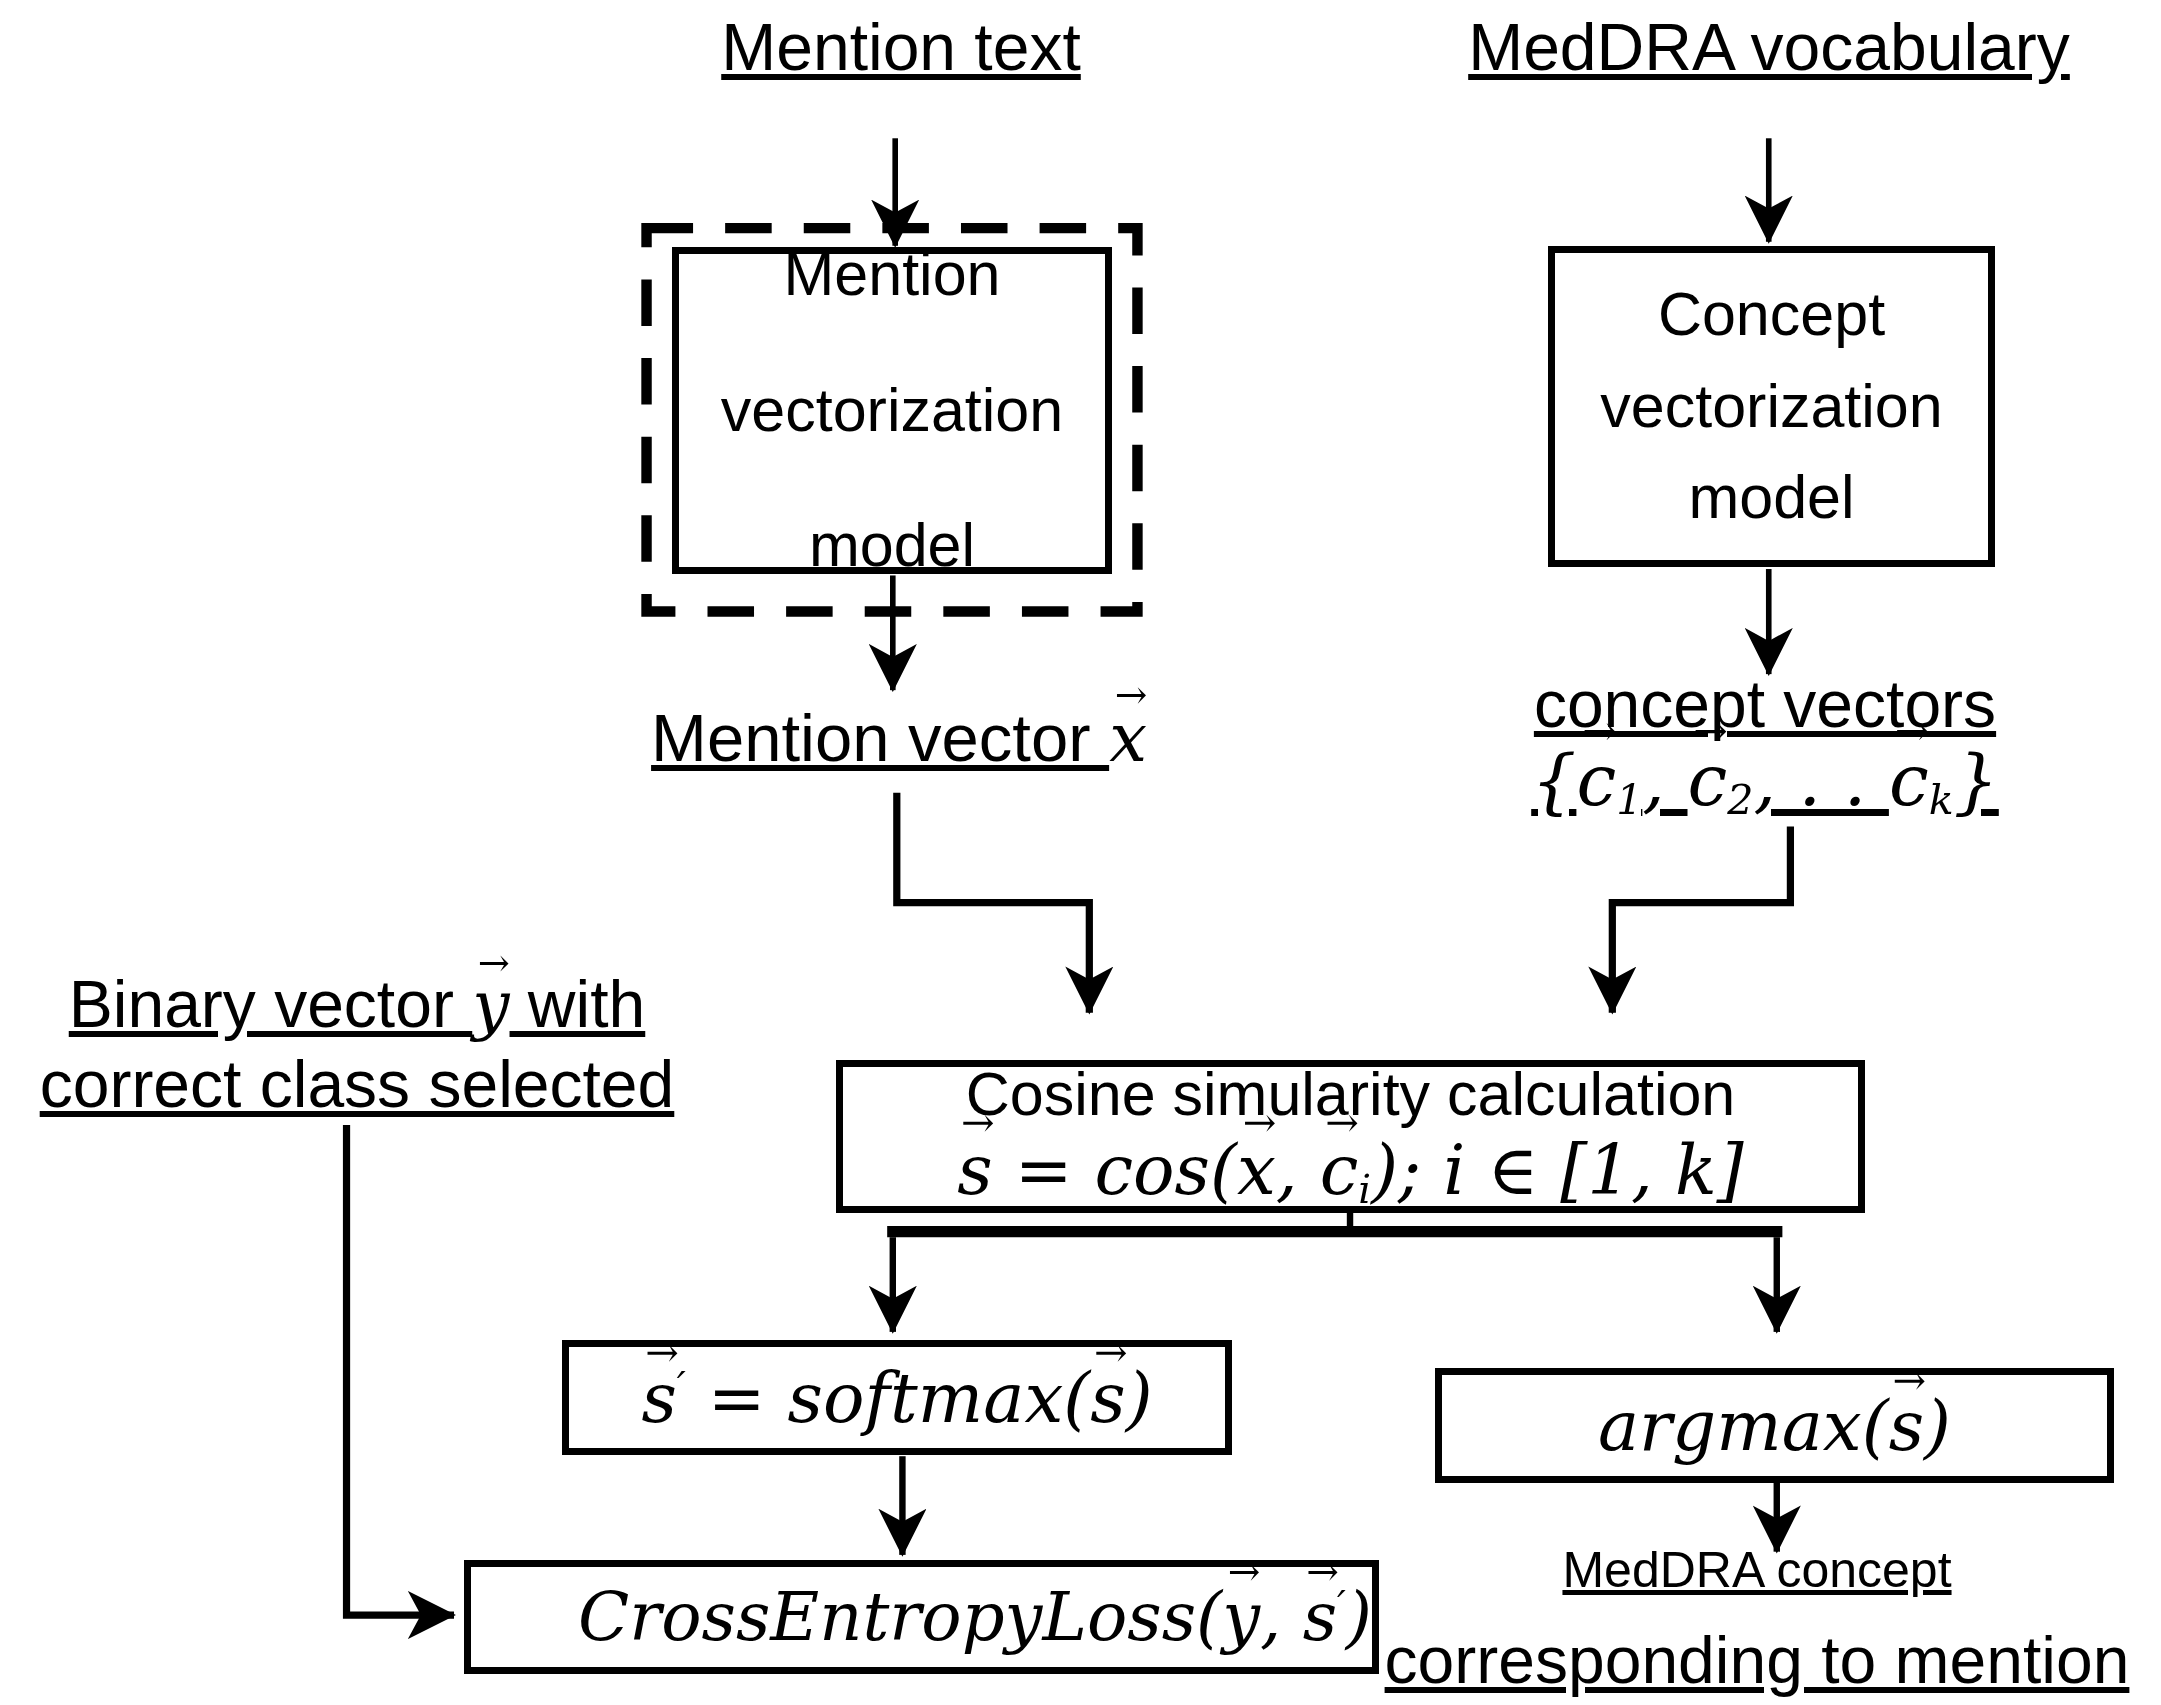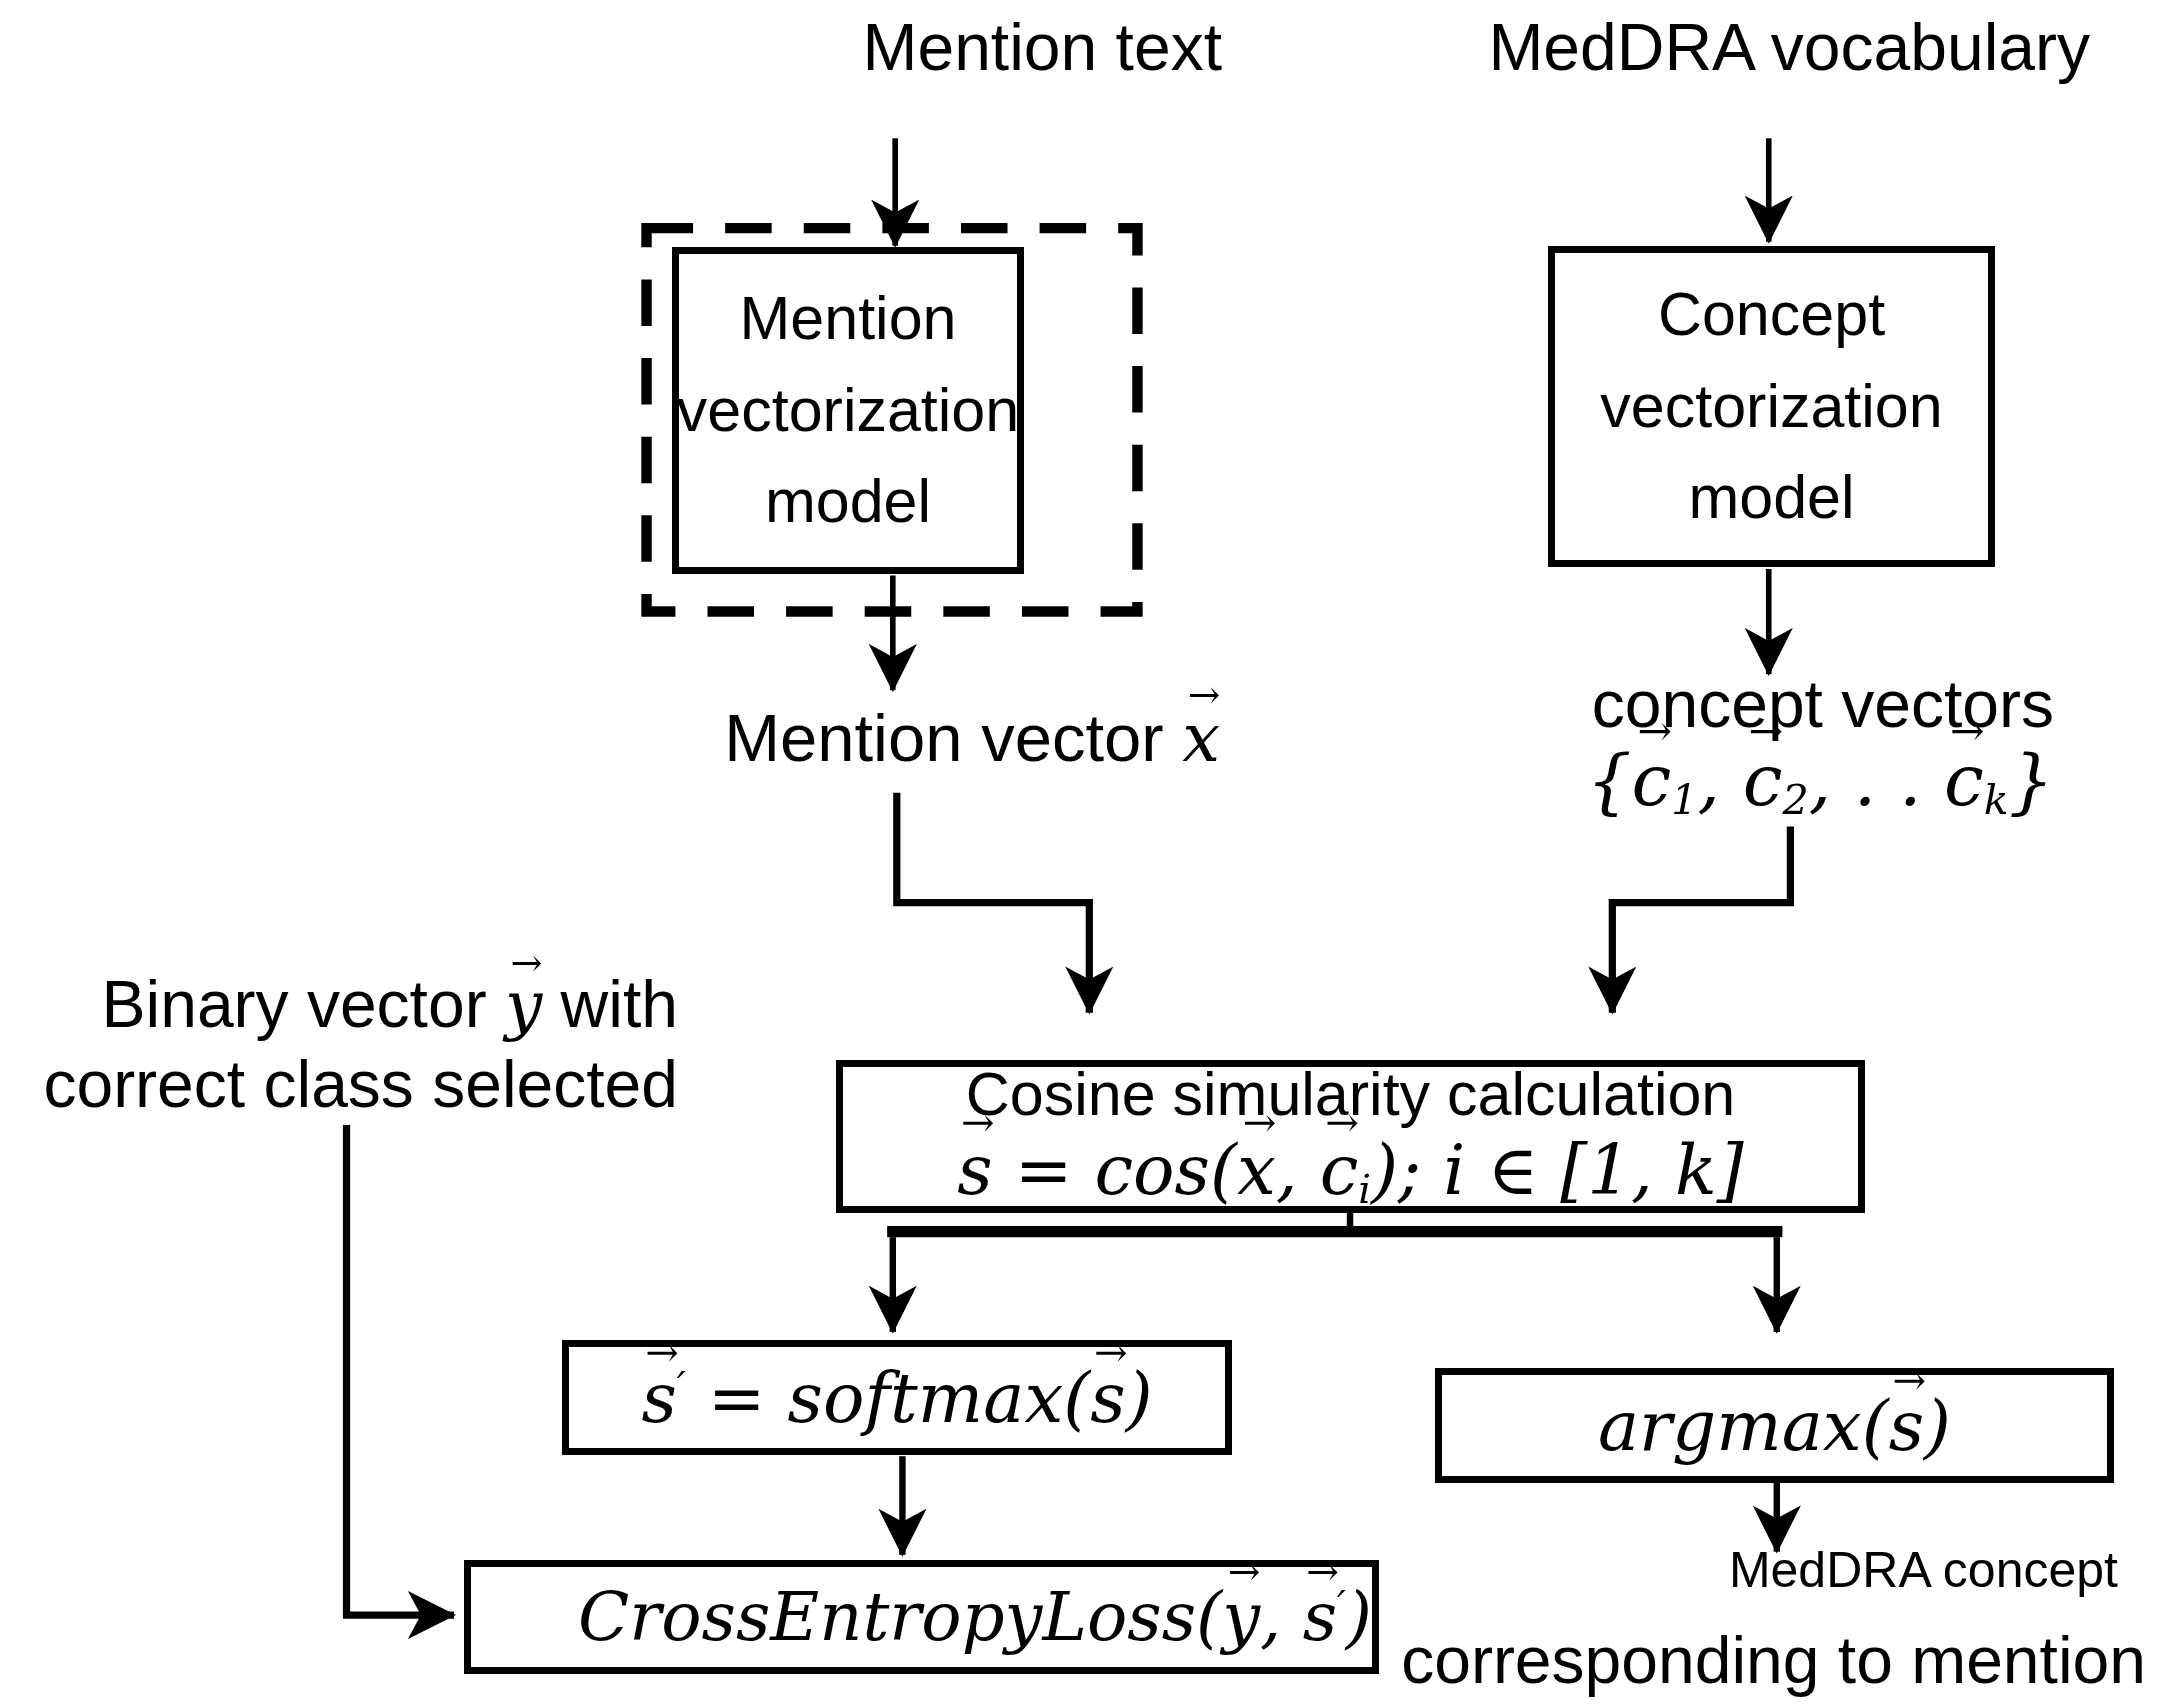--- a/index.html
+++ b/index.html
@@ -5,21 +5,21 @@
   :root { --ink:#000000; --bg:#ffffff; }
   html,body { margin:0; padding:0; background:var(--bg); }
   #canvas {
     position:relative; width:2161px; height:1706px; background:var(--bg);
     font-family:"Liberation Sans", sans-serif; color:var(--ink); overflow:hidden;
   }
   #connectors { position:absolute; left:0; top:0; width:2161px; height:1706px; z-index:0; }
   #connectors path, #connectors polyline, #connectors rect { stroke:var(--ink); fill:none; }
   #connectors marker path { fill:var(--ink); stroke:none; }
 
-  .lbl { position:absolute; text-align:right; line-height:1.12; z-index:2; white-space:nowrap; }
+  .lbl { position:absolute; text-align:center; line-height:1.12; z-index:2; white-space:nowrap;text-decoration:underline; }
   .box {
     position:absolute; box-sizing:border-box; border:7.2px solid var(--ink);
     background:var(--bg); display:flex; flex-direction:column;
     align-items:center; justify-content:center; text-align:center; z-index:1;
   }
   .box .bline { line-height:1.5; }
 
   .math { font-family:"DejaVu Serif","Liberation Serif",serif; font-style:italic; white-space:pre; }
   .mtok { white-space:pre; }
   .mtok sup { font-size:0.58em; vertical-align:0.55em; }
@@ -28,21 +28,21 @@
   .vec .vec-arrow {
     position:absolute; left:58%; transform:translateX(-50%);
     top:-0.64em; font-size:0.58em; font-style:normal; line-height:1;
   }
 
   
   #mention-text-label   { left:580px;  top:11.2px;   width:642px; font-size:66px; }
   #meddra-vocab-label   { left:1448px; top:11.2px;   width:642px; font-size:66px; }
 
   
-  #mention-model-box { left:672px;  top:247px;  width:352px;  height:327px; font-size:61px; }
+  #mention-model-box { left:672px;  top:247px;  width:440px;  height:327px; font-size:61px;gap:44px; }
   #concept-model-box { left:1548px; top:246px;  width:447px;  height:321px; font-size:61px; }
   #cosine-box        { left:836px; top:1017px; width:1029px; height:153px;margin-top:43px; }
   #cosine-box .cos-title   { font-size:61px; line-height:1.12; }
   #cosine-box .cos-formula { font-size:69px; line-height:1.22; }
   #softmax-box       { left:562px;  top:1340px; width:670px;  height:115px; font-size:69px; }
   #argmax-box        { left:1435px; top:1340px; width:679px;  height:115px; font-size:69px;margin-top:28px; }
   #xent-box          { left:464px;  top:1560px; width:915px; height:114px; font-size:67px;align-items:flex-end; }
 
   
   #mention-vector-label  { left:578px;  top:700px;  width:642px; font-size:67px; }

